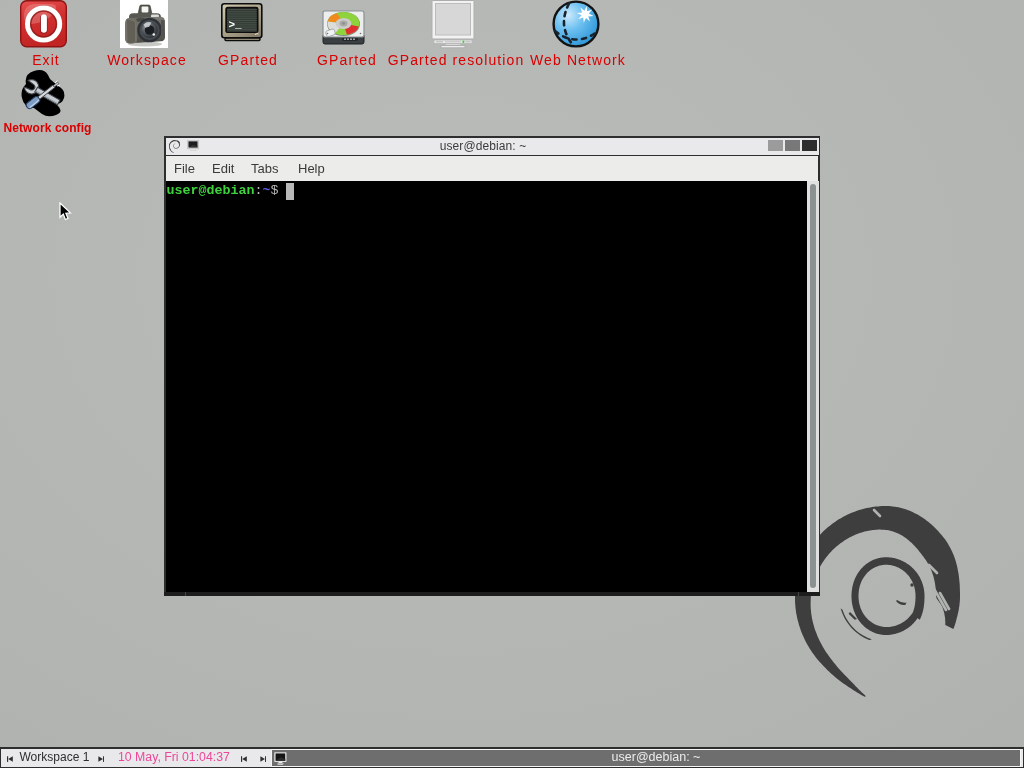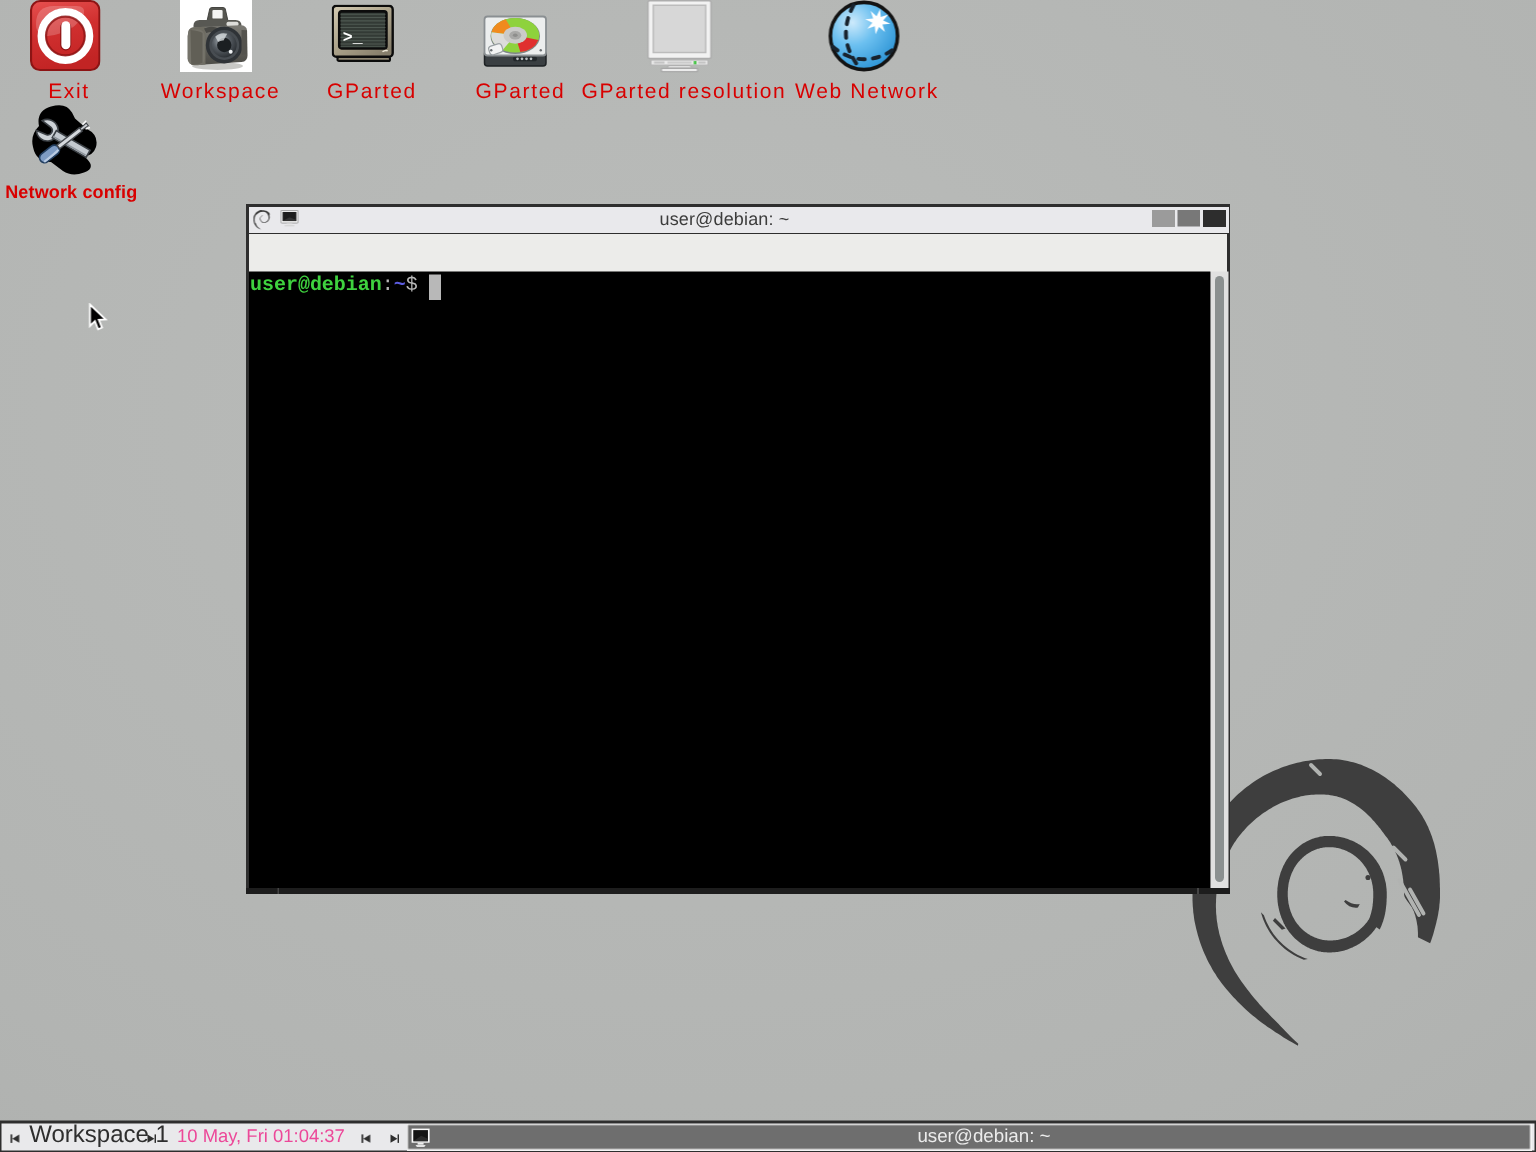--- a/index.html
+++ b/index.html
@@ -188,20 +188,26 @@
     <path d="M1.4 7.4 L6 4.8 L10.6 6.6 L10.6 7.4 Z" fill="#343434"></path>
     <rect x="4.2" y="9" width="3.6" height="1" fill="#e4e4e4"></rect>
       <rect x="2.8" y="10.1" width="6.4" height="0.8" fill="#d4d4d4"></rect>
   </svg>
   <div class="abs" style="left:0;top:2px;width:638px;height:16px;text-align:center;font-size:12px;color:#3c3c3c;line-height:17px;letter-spacing:0.1px">user@debian: ~</div>
   <div class="abs" style="left:604px;top:4px;width:15px;height:11px;background:#9b9b9b"></div>
   <div class="abs" style="left:620.5px;top:4px;width:15px;height:11px;background:#787878"></div>
   <div class="abs" style="left:637.5px;top:4px;width:15px;height:11px;background:#2d2d2d"></div>
 
   <div class="abs" style="left:1.5px;top:19.5px;width:652.5px;height:25.5px;background:#ececea"></div>
+  <div class="abs" style="left:10px;top:19.6px;width:400px;height:25px;font-size:13px;color:#3a3a3a;line-height:25px">
+    <span style="position:absolute;left:0px">File</span>
+    <span style="position:absolute;left:38px">Edit</span>
+    <span style="position:absolute;left:77px">Tabs</span>
+    <span style="position:absolute;left:124px">Help</span>
+  </div>
 
   <div class="abs" style="left:2px;top:45px;width:641px;height:411px;background:#000"></div>
 
   <div class="abs" style="left:643px;top:45px;width:11.9px;height:411px;background:#e0e0e0"></div>
   <div class="abs" style="left:645.8px;top:47.5px;width:6.4px;height:404px;background:#8b9090;border-radius:3.2px"></div>
 
   <div class="abs" style="left:2.6px;top:47.2px;transform:translateZ(0);font-family:Liberation Mono, monospace;font-size:13.333px;line-height:16px;white-space:pre"><span style="color:#3fd23f;font-weight:bold">user@debian</span><span style="color:#b8b8b8">:</span><span style="color:#5c5ce0;font-weight:bold">~</span><span style="color:#b8b8b8">$</span></div>
   <div class="abs" style="left:122px;top:47.3px;width:7.5px;height:16.5px;background:#b8b8b8"></div>
 
   <div class="abs" style="left:0;top:456px;width:656px;height:4px;background:#1d1d1d"></div>
@@ -209,21 +215,21 @@
   <div class="abs" style="left:634px;top:456px;width:1px;height:4px;background:#454545"></div>
 </div>
 
 <div class="abs" id="taskbar" style="left:0;top:747px;width:1024px;height:21px;background:#2e2e2e">
   <div class="abs" style="left:1px;top:2px;width:1022px;height:17.5px;background:#e9e9eb"></div>
 
   <svg class="abs" style="left:6.6px;top:8.6px" width="6.2" height="6.2" viewBox="0 0 7 7">
       <rect x="0" y="0.3" width="1.3" height="6.4" fill="#2e2e2e"></rect>
       <path d="M1.4 3.5 L6.6 0.4 L6.6 6.6 Z" fill="#2e2e2e"></path>
     </svg>
-  <div class="abs" style="left:19.5px;top:0;height:20px;line-height:20px;font-size:16px;color:#2e2e2e">Workspace 1</div>
+  <div class="abs" style="left:19.5px;top:0;height:20px;line-height:20px;font-size:12px;color:#2e2e2e">Workspace 1</div>
   <svg class="abs" style="left:98.2px;top:8.6px" width="6.2" height="6.2" viewBox="0 0 7 7">
       <rect x="5.7" y="0.3" width="1.3" height="6.4" fill="#2e2e2e"></rect>
       <path d="M5.6 3.5 L0.4 0.4 L0.4 6.6 Z" fill="#2e2e2e"></path>
     </svg>
   <div class="abs" style="left:118px;top:0;height:32px;line-height:20px;font-size:12.3px;color:#ec4899">10 May, Fri 01:04:37</div>
   <svg class="abs" style="left:241px;top:8.6px" width="6.2" height="6.2" viewBox="0 0 7 7">
       <rect x="0" y="0.3" width="1.3" height="6.4" fill="#2e2e2e"></rect>
       <path d="M1.4 3.5 L6.6 0.4 L6.6 6.6 Z" fill="#2e2e2e"></path>
     </svg>
   <svg class="abs" style="left:260px;top:8.6px" width="6.2" height="6.2" viewBox="0 0 7 7">

